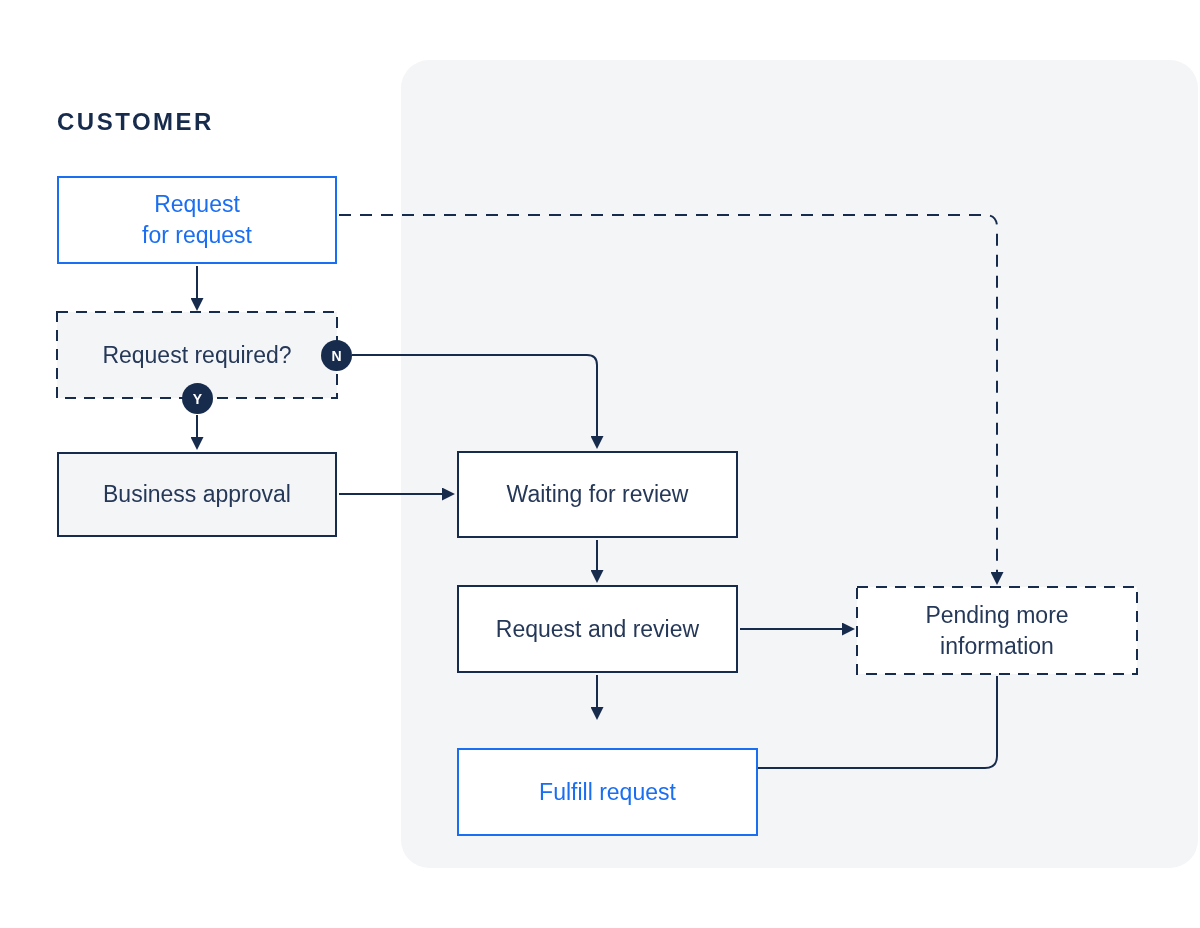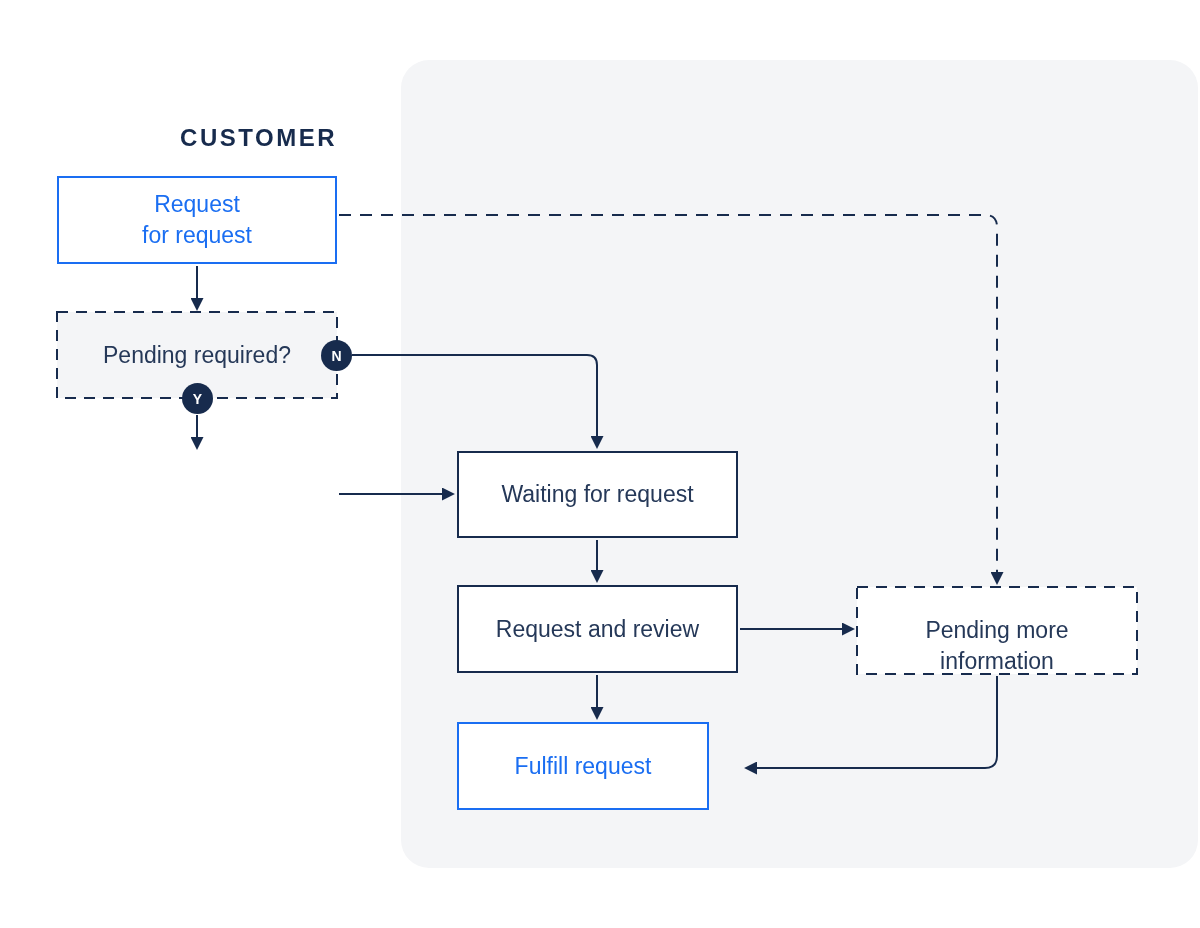--- a/index.html
+++ b/index.html
@@ -22,26 +22,25 @@
     left: 401px; top: 60px;
     width: 797px; height: 808px;
     background: var(--panel);
     border-radius: 28px;
     z-index: 0;
   }
 
   .lane-title {
     position: absolute;
     z-index: 3;
-    text-align: right;
+    text-align: left;
     font-size: 24px;
     font-weight: 700;
     letter-spacing: 2.5px;
     color: var(--navy);
-    margin-top: 16px;
   }
 
   svg.wires { position: absolute; inset: 0; z-index: 1; }
 
   .node {
     position: absolute;
     z-index: 2;
     box-sizing: border-box;
     display: flex;
     flex-direction: column;
@@ -109,37 +108,40 @@
 
     <path d="M339,215 H985 Q997,215 997,227 V583" fill="none" stroke="#172B4D" stroke-width="2" stroke-dasharray="12 9" marker-end="url(#arr)"></path>
   </svg>
 
   <div class="node blue" style="left:57px; top:176px; width:280px; height:88px;">
     <span>Request</span>
     <span>for request</span>
   </div>
 
   <div class="node noborder" style="left:57px; top:312px; width:280px; height:86px;">
-    <span>Pending required?</span>
+    <span>Request required?</span>
   </div>
 
+  <div class="node gray" style="left:57px; top:452px; width:280px; height:85px;">
+    <span>Business approval</span>
+  </div>
 
   <div class="node" style="left:457px; top:451px; width:281px; height:87px;">
-    <span>Waiting for request</span>
+    <span>Waiting for review</span>
   </div>
 
   <div class="node" style="left:457px; top:585px; width:281px; height:88px;">
     <span>Request and review</span>
   </div>
 
-  <div class="node noborder" style="left:857px; top:602px; width:280px; height:87px;">
+  <div class="node noborder" style="left:857px; top:587px; width:280px; height:87px;">
     <span>Pending more</span>
     <span>information</span>
   </div>
 
-  <div class="node blue" style="left:457px; top:722px; width:252px; height:88px;">
+  <div class="node blue" style="left:457px; top:748px; width:301px; height:88px;">
     <span>Fulfill request</span>
   </div>
 
   <div class="badge" style="left:321px; top:340px;">N</div>
   <div class="badge" style="left:182px; top:383px;">Y</div>
 
 </div>
 
 </body></html>

